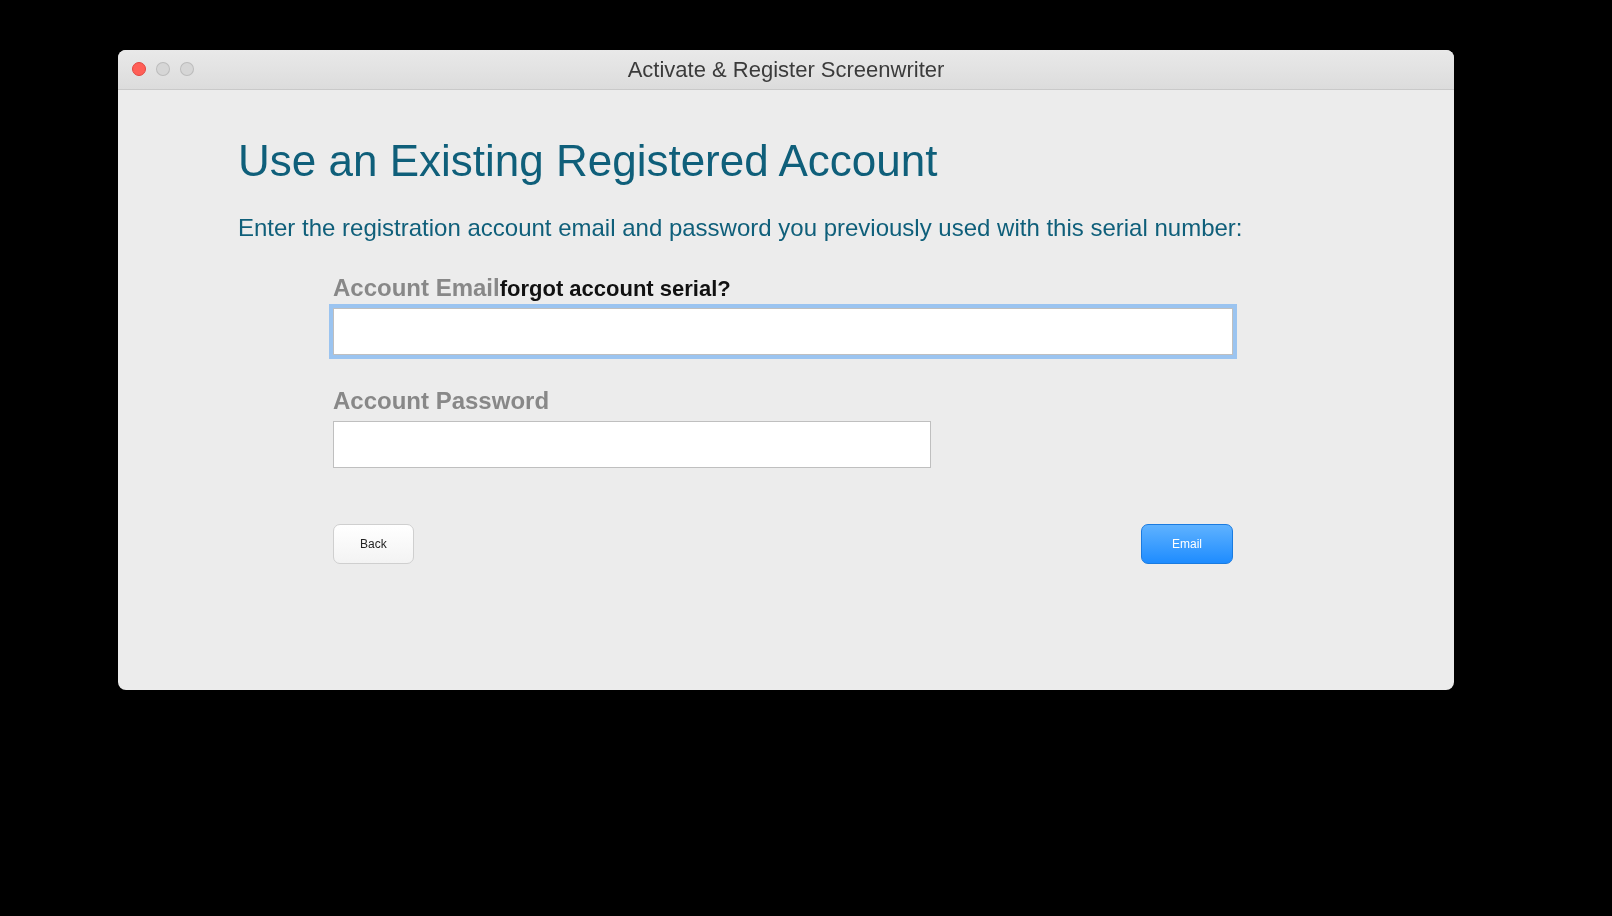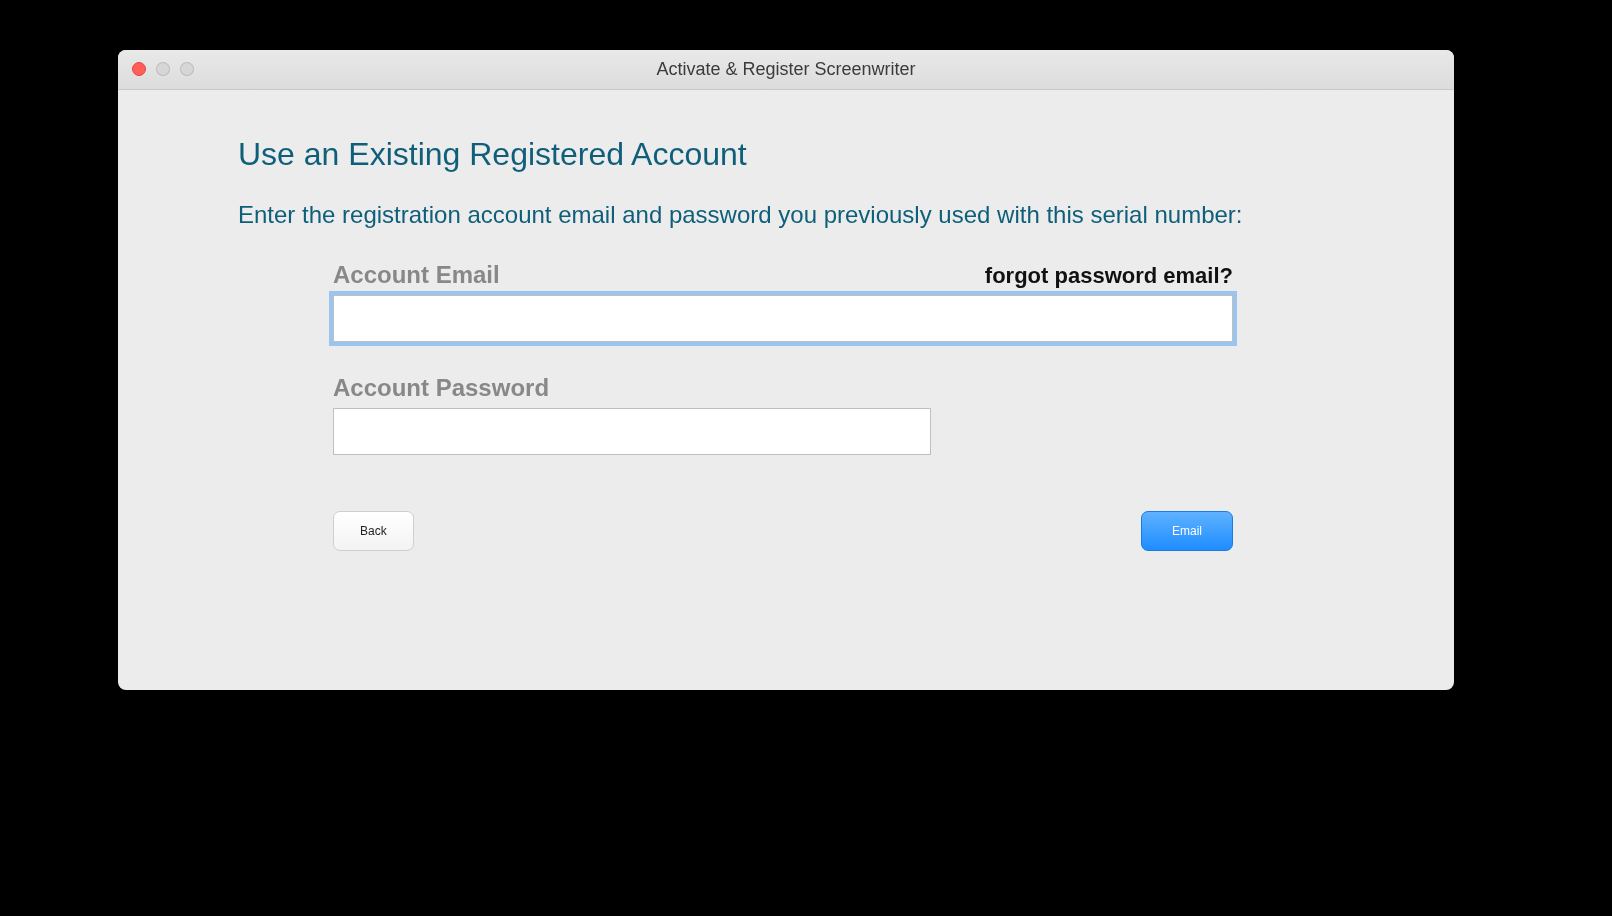--- a/index.html
+++ b/index.html
@@ -40,29 +40,29 @@
       width: 14px;
       height: 14px;
       border-radius: 50%;
       background: #d6d6d6;
       border: 0.5px solid rgba(0,0,0,0.12);
     }
     .light.red { background: #ff5f57; border-color: #e14640; }
     .title {
       flex: 1;
       text-align: center;
-      font-size: 18px;
+      font-size: 22px;
       color: #3b3b3b;
       font-weight: 400;
     }
     .content {
       padding: 36px 120px 0 120px;
     }
     .heading {
-      font-size: 32px;
+      font-size: 44px;
       font-weight: 400;
       color: #0f5f7a;
       margin-top: 10px;
       margin-bottom: 26px;
     }
     .instructions {
       font-size: 24px;
       color: #0f5f7a;
       line-height: 1.35;
       margin-bottom: 30px;
@@ -81,21 +81,21 @@
       font-size: 24px;
       color: #888;
       font-weight: 600;
     }
     .forgot-link {
       font-size: 22px;
       color: #111;
       font-weight: 700;
       cursor: pointer;
     }
-    .email-row { width: 900px; justify-content: space-between; }
+    .email-row { width: 900px; }
     .password-row { width: 610px; justify-content: space-between; }
     .input-email {
       width: 900px;
       height: 47px;
       font-size: 22px;
       padding: 4px 8px;
       border: 1px solid #bfbfbf;
       background: #fff;
       outline: none;
       box-shadow: 0 0 0 4px #9bc4f0;
@@ -151,21 +151,21 @@
 
   <div class="content">
     <h1 class="heading">Use an Existing Registered Account</h1>
     <p class="instructions">Enter the registration account email and password you previously used with this serial number:</p>
 
     <div class="form-area">
 
       <div class="field-group">
         <div class="label-row email-row">
           <span class="field-label">Account Email</span>
-          <span class="forgot-link">forgot password email?</span>
+          <span class="forgot-link">forgot account serial?</span>
         </div>
         <input type="text" class="input-email" value="" style="">
       </div>
 
       <div class="field-group">
         <div class="label-row password-row">
           <span class="field-label">Account Password</span>
         </div>
         <input type="password" class="input-password" value="" style="">
       </div>

